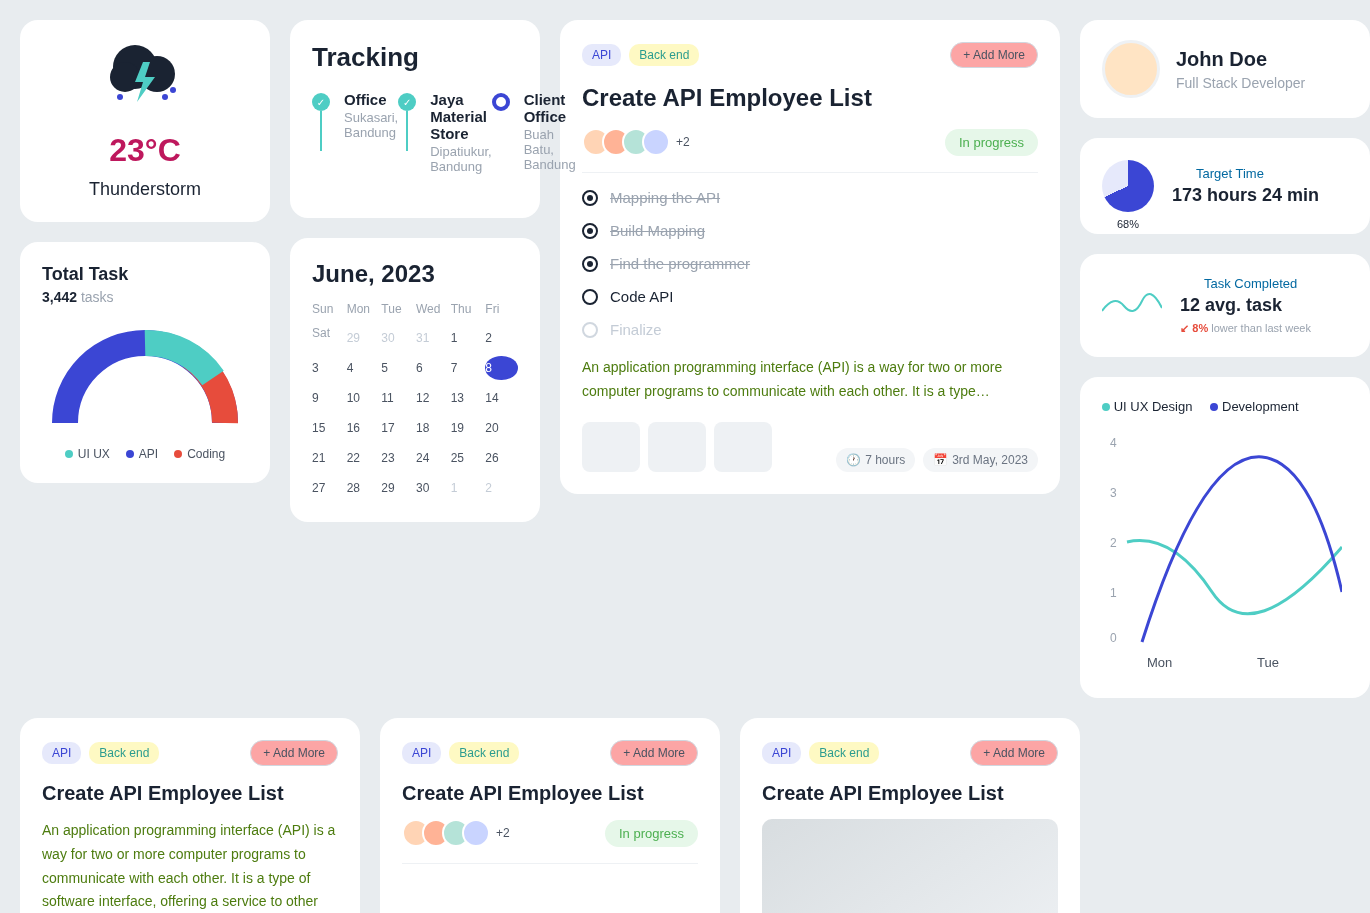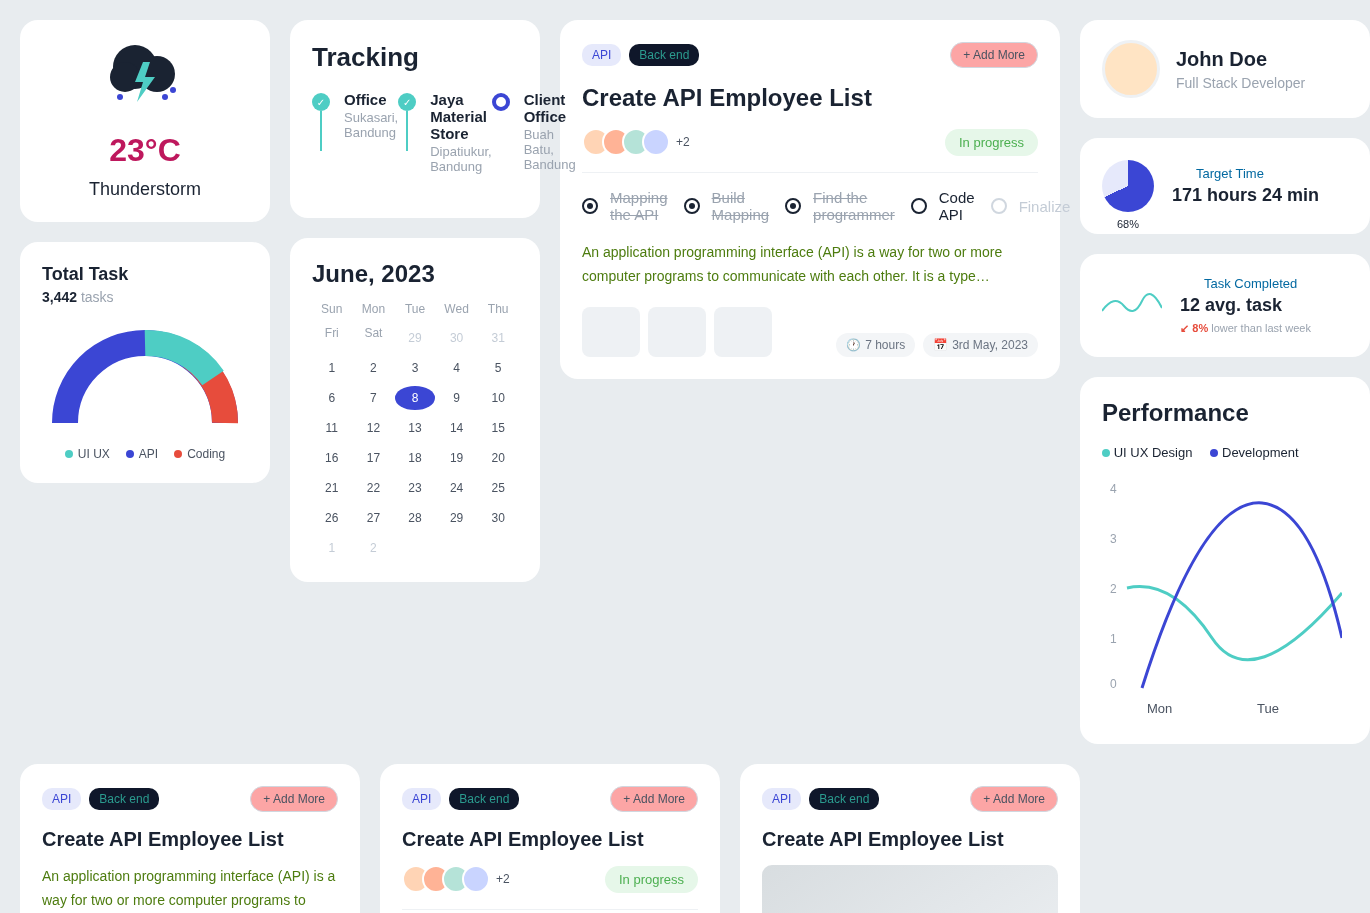--- a/index.html
+++ b/index.html
@@ -33,47 +33,47 @@
 .total-count { font-size: 14px; margin-top: 4px; }
 .total-count .num { font-weight: 700; }
 .total-count .lbl { color: #9aa3af; }
 .gauge { margin: 18px auto 14px; display: block; }
 .legend { display: flex; gap: 16px; justify-content: center; font-size: 12px; color: #4a5361; }
 .legend span { display: flex; align-items: center; gap: 5px; }
 .dot { width: 8px; height: 8px; border-radius: 50%; display: inline-block; }
 
 
 .cal-title { font-size: 24px; font-weight: 700; margin-bottom: 14px; }
-.cal-grid { display: grid; grid-template-columns: repeat(5, 1fr); gap: 6px 2px; font-size: 12px; text-align: center; }
+.cal-grid { display: grid; grid-template-columns: repeat(6, 1fr); gap: 6px 2px; font-size: 12px; }
 .cal-wd { color: #9aa3af; font-weight: 500; padding-bottom: 4px; }
 .cal-d { padding: 5px 0; color: #4a5361; cursor: pointer; border-radius: 50%; }
 .cal-d.muted { color: #c4ccd6; }
 .cal-d.sel { background: #3b46d4; color: #fff; }
 
 
 .task-head { display: flex; justify-content: space-between; align-items: center; margin-bottom: 16px; }
 .tags { display: flex; gap: 8px; }
 .tag { font-size: 12px; padding: 4px 10px; border-radius: 10px; font-weight: 500; }
 .tag-api { background: #e6e9fb; color: #3b46d4; }
-.tag-be { background: #0f172a; color: #2b9c8f; }
+.tag-be { background: #fef9c3; color: #2b9c8f; }
 .add-more { font-size: 12px; padding: 5px 12px; border: 1px solid #d0d7df; border-radius: 14px; background: #fca5a5; color: #4a5361; cursor: pointer; }
 .task-title { font-size: 24px; font-weight: 700; margin-bottom: 16px; }
 .task-title-sm { font-size: 20px; font-weight: 700; margin-bottom: 14px; }
 .row-between { display: flex; justify-content: space-between; align-items: center; margin-bottom: 16px; }
 .avatars { display: flex; align-items: center; }
 .avatar { width: 28px; height: 28px; border-radius: 50%; border: 2px solid #fff; margin-left: -8px; background: #fdd; }
 .avatar:first-child { margin-left: 0; }
 .av1 { background: #ffd4b5; }
 .av2 { background: #ffb396; }
 .av3 { background: #b5e3d8; }
 .av4 { background: #c9d4ff; }
 .av-more { font-size: 12px; margin-left: 6px; color: #4a5361; }
 .status-pill { font-size: 13px; padding: 6px 14px; border-radius: 14px; background: #e6f7e9; color: #4caf50; font-weight: 500; }
 .divider { height: 1px; background: #eef1f4; margin: 10px 0 16px; }
-.check-list { display: flex; gap: 16px; }
+.check-list { display: flex; flex-direction: column; gap: 16px; }
 .check-item { display: flex; gap: 12px; align-items: center; font-size: 15px; }
 .check-circle { width: 16px; height: 16px; border-radius: 50%; border: 2px solid #1a2332; flex-shrink: 0; position: relative; }
 .check-done { background: #fff; }
 .check-done::after { content: ''; position: absolute; top: 50%; left: 50%; transform: translate(-50%,-50%); width: 6px; height: 6px; border-radius: 50%; background: #1a2332; }
 .check-off { border-color: #d0d7df; }
 .strike { text-decoration: line-through; color: #9aa3af; }
 .task-desc { font-size: 14px; color: #4d7c0f; line-height: 1.7; margin-top: 18px; }
 .attach-row { display: flex; justify-content: space-between; align-items: flex-end; margin-top: 18px; gap: 12px; }
 .thumbs { display: flex; gap: 8px; }
 .thumb { width: 58px; height: 50px; border-radius: 8px; background: #eef1f4; }
@@ -295,39 +295,38 @@
         <div class="profile-role">Full Stack Developer</div>
       </div>
     </div>
     <div class="card stat-card">
       <div style="position:relative">
         <div class="pie"></div>
         <div class="pie-lbl">68%</div>
       </div>
       <div>
         <div class="stat-title">Target Time</div>
-        <div class="stat-val">171 hours 24 min</div>
+        <div class="stat-val">173 hours 24 min</div>
       </div>
     </div>
     <div class="card stat-card">
       <svg class="spark" viewBox="0 0 60 40">
           <path d="M0 25 Q12 8 22 20 T40 15 T60 22" fill="none" stroke="#4ecdc4" stroke-width="2"></path>
         </svg>
       <div>
         <div class="stat-title">Task Completed</div>
         <div class="stat-val">12 avg. task</div>
         <div class="stat-delta">
           <span class="down">↙</span>
           <span class="down">8%</span>
           <span>lower than last week</span>
         </div>
       </div>
     </div>
     <div class="card">
-      <div class="perf-title">Performance</div>
       <div class="perf-legend">
         <span><i class="dot" style="background:#4ecdc4"></i> <span>UI UX Design</span></span>
         <span><i class="dot" style="background:#3b46d4"></i> <span>Development</span></span>
       </div>
       <svg class="perf-chart" viewBox="0 0 240 240">
         <text x="8" y="15" font-size="12" fill="#9aa3af">4</text>
         <text x="8" y="65" font-size="12" fill="#9aa3af">3</text>
         <text x="8" y="115" font-size="12" fill="#9aa3af">2</text>
         <text x="8" y="165" font-size="12" fill="#9aa3af">1</text>
         <text x="8" y="210" font-size="12" fill="#9aa3af">0</text>

